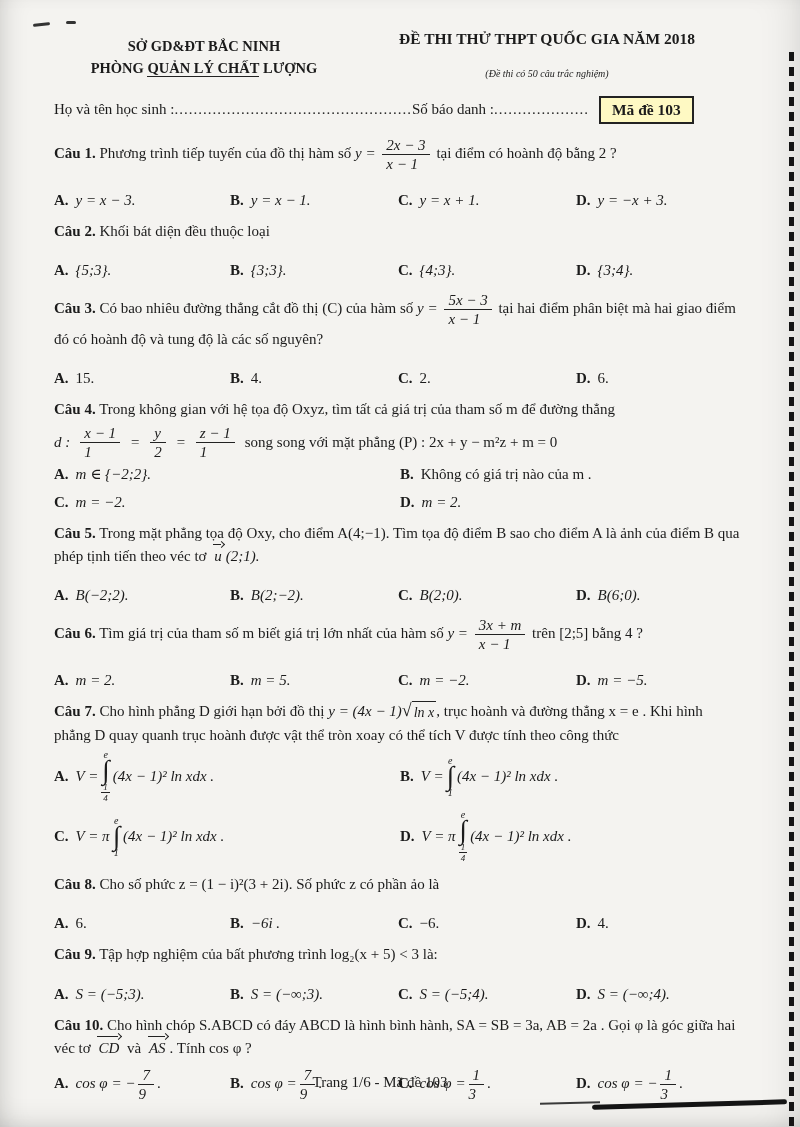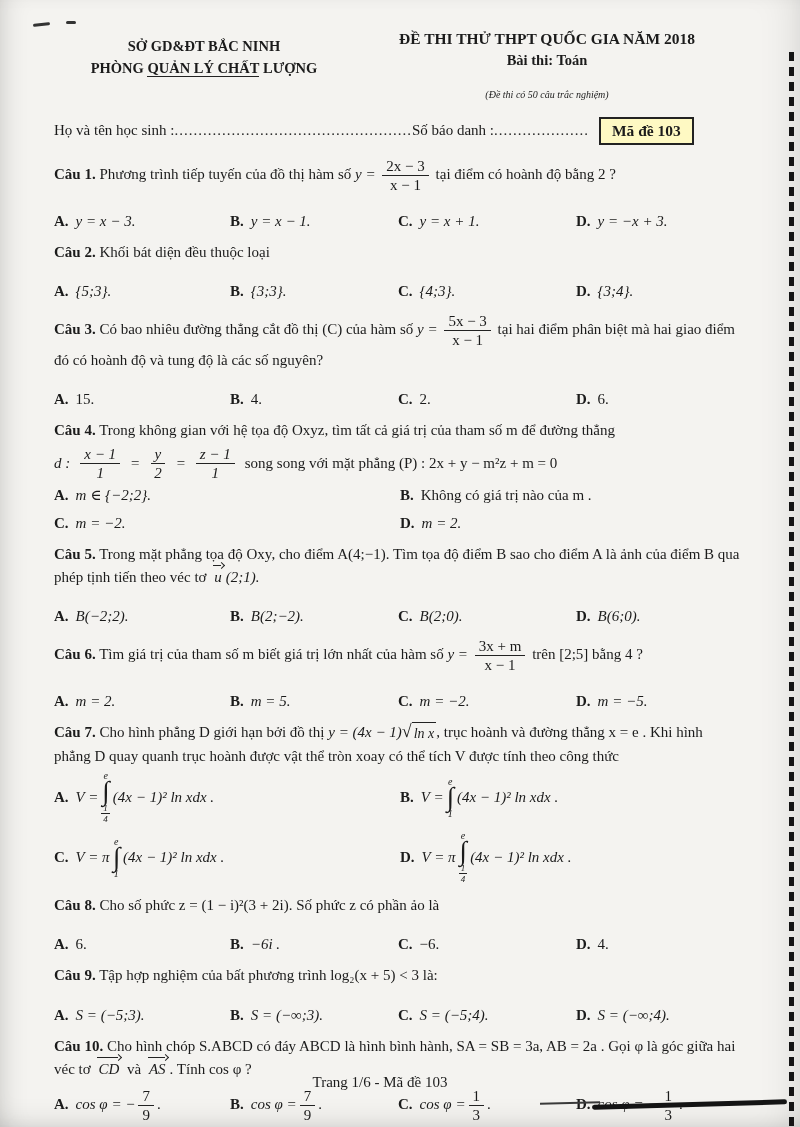--- a/index.html
+++ b/index.html
@@ -25,21 +25,21 @@
   .dots{letter-spacing:1px;color:#2a2a2a;}
   .code-box{border:2px solid #222;padding:3px 11px;font-weight:bold;font-size:15.5px;margin-left:10px;background:#fef9c3;}
   
   .qwrap{margin-top:12px;}
   .q{margin-top:8px;line-height:1.55;}
   .qlabel{font-weight:bold;}
   .mi{font-style:italic;}
   .opts4{display:grid;grid-template-columns:176px 168px 178px auto;margin-top:16px;}
   .opts2{display:grid;grid-template-columns:346px auto;row-gap:4px;margin-top:2px;}
   .opt b{font-weight:bold;margin-right:7px;}
-  .frac{display:inline-flex;flex-direction:column;align-items:center;vertical-align:middle;line-height:1.2;margin:0 3px;}
+  .frac{display:inline-flex;flex-direction:column;vertical-align:middle;line-height:1.2;font-style:italic;margin:0 3px;}
   .frac .num{padding:0 4px;border-bottom:1.2px solid #222;}
   .frac .den{padding:0 4px;}
   .dline{display:flex;align-items:center;gap:7px;margin:3px 0 1px;font-style:italic;flex-wrap:wrap;}
   .sqrt{display:inline-flex;align-items:flex-start;font-style:italic;}
   .rad{font-style:normal;font-size:18px;line-height:1;}
   .radicand{border-top:1.2px solid #222;padding:0 2px;font-size:14px;text-align:right;}
   .vec{position:relative;font-style:italic;margin:0 3px;padding:0 1px;}
   .vec::before{content:"";position:absolute;left:0;right:2px;top:-4px;border-top:1.2px solid #222;}
   .vec::after{content:"";position:absolute;right:-1px;top:-6.5px;width:4px;height:4px;border-top:1.2px solid #222;border-right:1.2px solid #222;transform:rotate(45deg);}
   .bigint{display:inline-flex;flex-direction:column;align-items:center;vertical-align:middle;line-height:1;margin:0 3px;}
@@ -73,21 +73,20 @@
     <div class="h-left">
       <div>SỞ GD&amp;ĐT BẮC NINH</div>
       <div>
         <span>PHÒNG</span>
         <span class="ul">QUẢN LÝ CHẤT</span>
         <span>LƯỢNG</span>
       </div>
     </div>
     <div class="h-right">
       <div class="h-title">ĐỀ THI THỬ THPT QUỐC GIA NĂM 2018</div>
-      <div class="h-sub">Bài thi: Toán</div>
       <div class="h-note">(Đề thi có 50 câu trắc nghiệm)</div>
     </div>
   </div>
 
   <div class="student">
     <span>Họ và tên học sinh :</span>
     <span class="dots">..................................................</span>
     <span>Số báo danh :</span>
     <span class="dots">....................</span>
     <span class="code-box">Mã đề 103</span>

